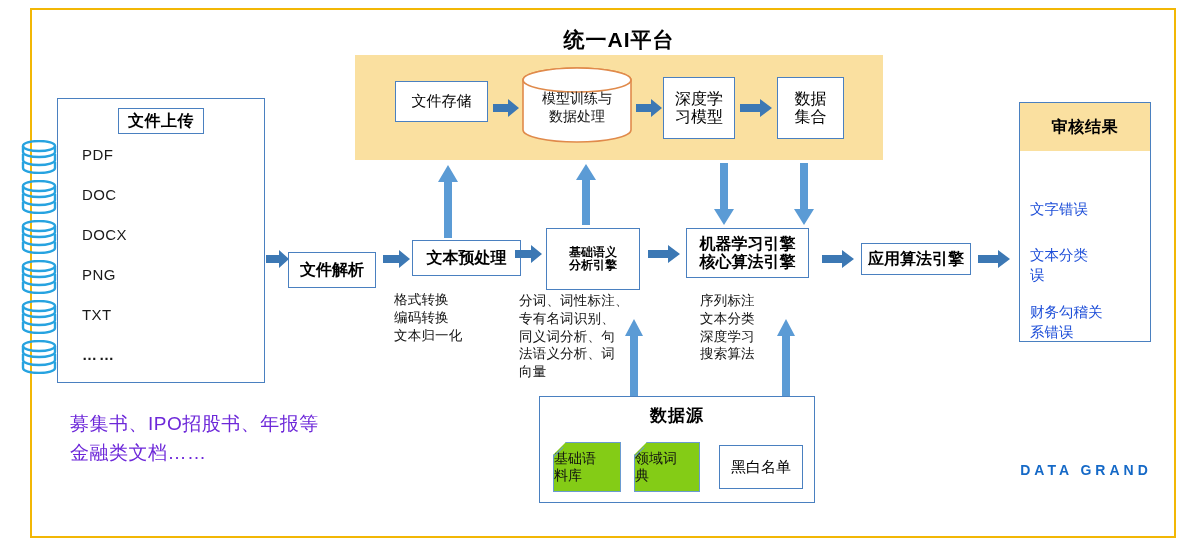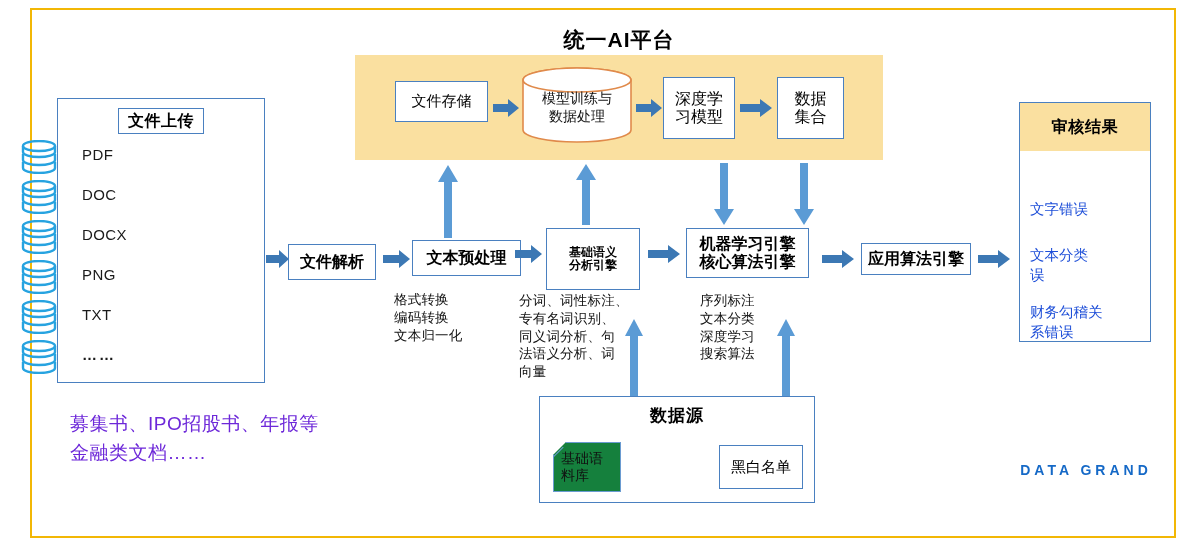--- a/index.html
+++ b/index.html
@@ -31,37 +31,37 @@
   
   #ai-panel{left:355px;top:55px;width:528px;height:105px;background:#FAE0A0;}
   #ai-title{left:355px;top:26px;width:528px;text-align:center;font-size:21px;font-weight:bold;color:#000;letter-spacing:1px;}
   #ai-b1{left:395px;top:81px;width:93px;height:41px;font-size:15px;}
   #ai-cyl{left:521px;top:66px;width:112px;height:78px;}
   #ai-cyl-text{position:absolute;left:0;top:24px;width:112px;text-align:center;font-size:14px;line-height:1.25;color:#111;}
   #ai-b3{left:663px;top:77px;width:72px;height:62px;font-size:16px;}
   #ai-b4{left:777px;top:77px;width:67px;height:62px;font-size:16px;}
 
   
-  #p-parse{left:288px;top:244px;width:88px;height:36px;font-size:16px;}
+  #p-parse{left:288px;top:252px;width:88px;height:36px;font-size:16px;}
   #p-pre{left:412px;top:240px;width:109px;height:36px;font-size:16px;}
   #p-sem{left:546px;top:228px;width:94px;height:62px;font-size:12px;}
   #p-ml{left:686px;top:228px;width:123px;height:50px;font-size:16px;}
   #p-app{left:861px;top:243px;width:110px;height:32px;font-size:16px;}
 
   .undertext{position:absolute;font-size:13.5px;color:#111;line-height:1.32;white-space:pre-line;letter-spacing:.2px;}
   #u-pre{left:394px;top:291px;width:120px;}
   #u-sem{left:519px;top:292px;width:112px;}
   #u-ml{left:700px;top:292px;width:110px;}
 
   
   #ds-panel{left:539px;top:396px;width:276px;height:107px;}
   #ds-title{left:539px;top:404px;width:276px;text-align:center;font-size:17px;font-weight:bold;color:#000;letter-spacing:1px;}
-  .snip{position:absolute;box-sizing:border-box;background:#15803d;font-size:14px;color:#111;
+  .snip{position:absolute;box-sizing:border-box;background:#84cc16;font-size:14px;color:#111;
         border:1px solid #6A9BD1;line-height:1.25;
-        display:flex;align-items:center;justify-content:flex-start;text-align:left;padding-left:7px;
+        display:flex;align-items:center;justify-content:flex-start;text-align:left;
         -webkit-clip-path:polygon(13px 0,100% 0,100% 100%,0 100%,0 13px);
         clip-path:polygon(13px 0,100% 0,100% 100%,0 100%,0 13px);font-family:Liberation Serif, serif;}
   .snip::before{content:"";position:absolute;left:-1px;top:-1px;width:15px;height:15px;
         border-bottom:1px solid #6A9BD1;transform:rotate(-45deg);transform-origin:0 100%;}
   #ds-1{left:553px;top:442px;width:68px;height:50px;}
   #ds-2{left:634px;top:442px;width:66px;height:50px;}
   #ds-3{left:719px;top:445px;width:84px;height:44px;font-size:15px;align-items:center;justify-content:center;padding-left:0;text-align:center;}
 
   
   #res-panel{left:1019px;top:102px;width:132px;height:240px;}
@@ -242,20 +242,22 @@
   <div class="abs box bold" id="p-app">应用算法引擎</div>
 
   <svg class="arrow-r" style="left:978px;top:249px" width="33" height="20">
     <path d="M0 6 h20 v-5 l12 9 l-12 9 v-5 h-20 z" fill="#3C78B4"></path>
   </svg>
 
   <div class="abs box" id="ds-panel"></div>
   <div class="abs" id="ds-title">数据源</div>
   <div class="snip" id="ds-1" style="white-space:pre-line;">基础语
 料库</div>
+  <div class="snip" id="ds-2" style="white-space:pre-line;">领域词
+典</div>
   <div class="box" id="ds-3" style="position:absolute;">黑白名单</div>
 
   <div class="abs box" id="res-panel"></div>
   <div class="abs" id="res-head">审核结果</div>
   <div class="res-item" id="res-i1" style="white-space:pre-line;">文字错误</div>
   <div class="res-item" id="res-i2" style="white-space:pre-line;">文本分类
 误</div>
   <div class="res-item" id="res-i3" style="white-space:pre-line;">财务勾稽关
 系错误</div>
 

